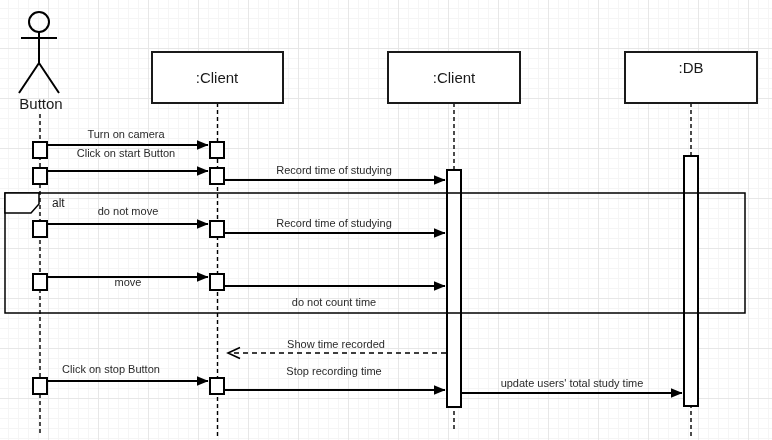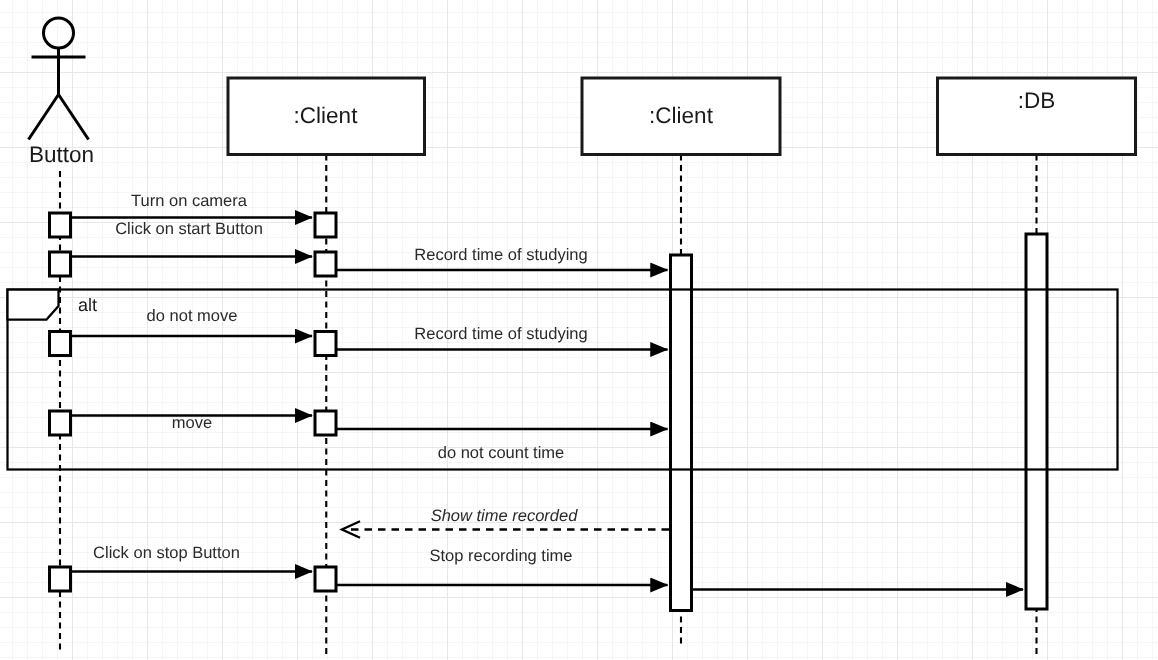--- a/index.html
+++ b/index.html
@@ -100,16 +100,17 @@
 
   <div class="alt-lbl" style="left:12px;top:196px;">alt</div>
 
   <div class="lbl" style="left:126px;top:128px;">Turn on camera</div>
   <div class="lbl" style="left:126px;top:147px;">Click on start Button</div>
   <div class="lbl" style="left:334px;top:164px;">Record time of studying</div>
   <div class="lbl" style="left:128px;top:205px;">do not move</div>
   <div class="lbl" style="left:334px;top:217px;">Record time of studying</div>
   <div class="lbl" style="left:128px;top:276px;">move</div>
   <div class="lbl" style="left:334px;top:269px;margin-top:27px;">do not count time</div>
-  <div class="lbl" style="left:336px;top:338px;font-style:italic;">Show time recorded</div>
+  <div class="lbl" style="left:336px;top:338px;">Show time recorded</div>
   <div class="lbl" style="left:111px;top:363px;">Click on stop Button</div>
   <div class="lbl" style="left:334px;top:365px;">Stop recording time</div>
+  <div class="lbl" style="left:572px;top:377px;">update users' total study time</div>
 </div>
 
 </body></html>

